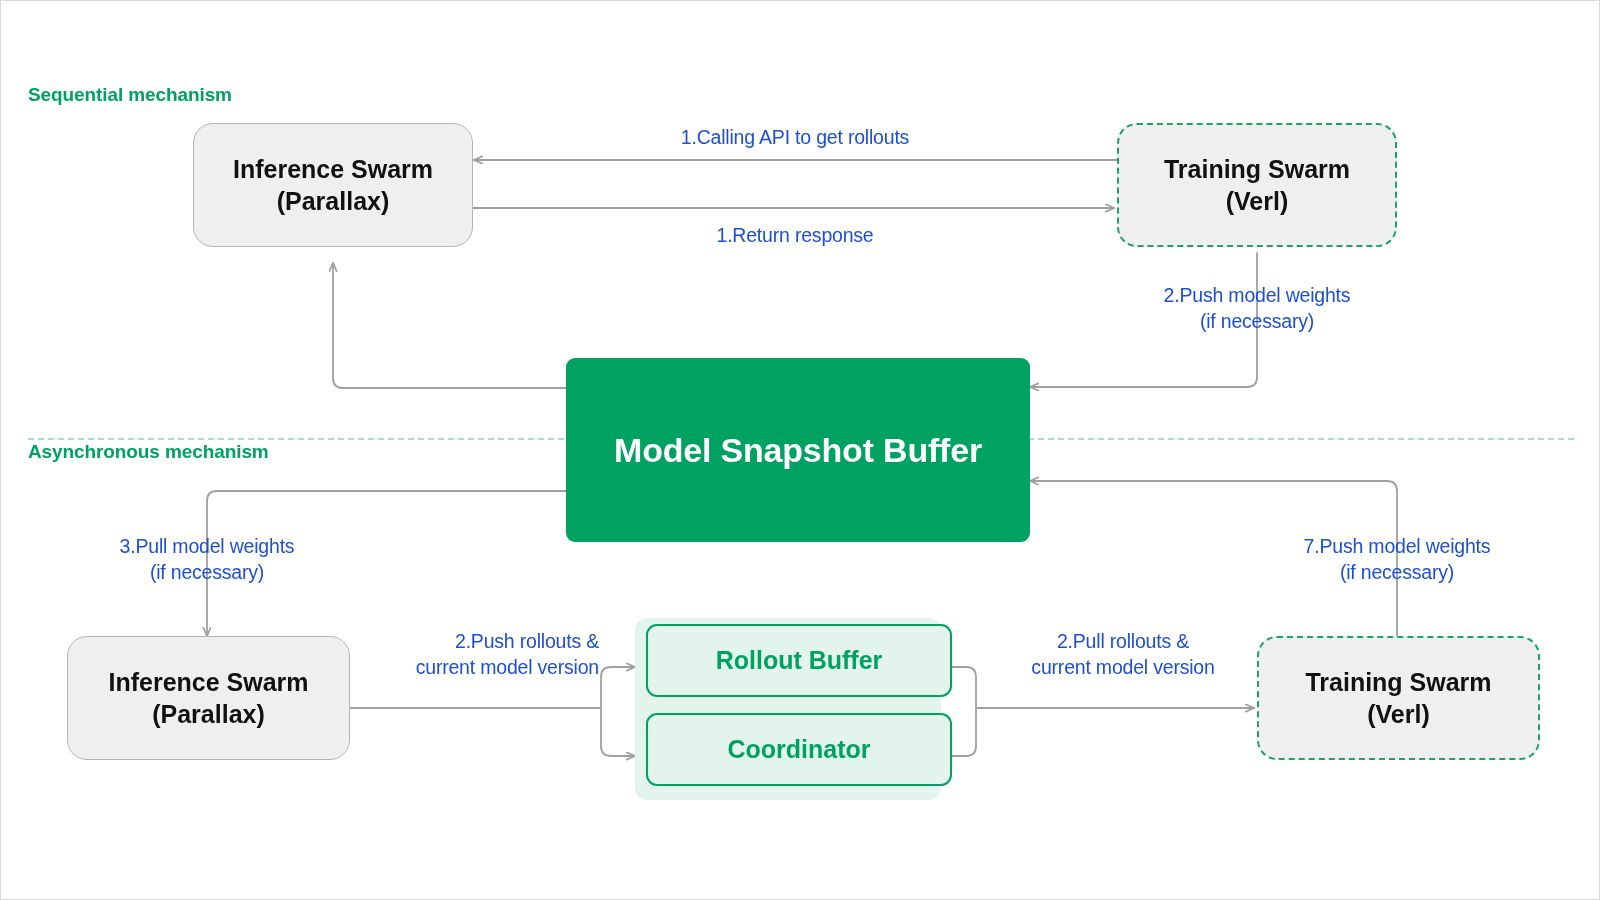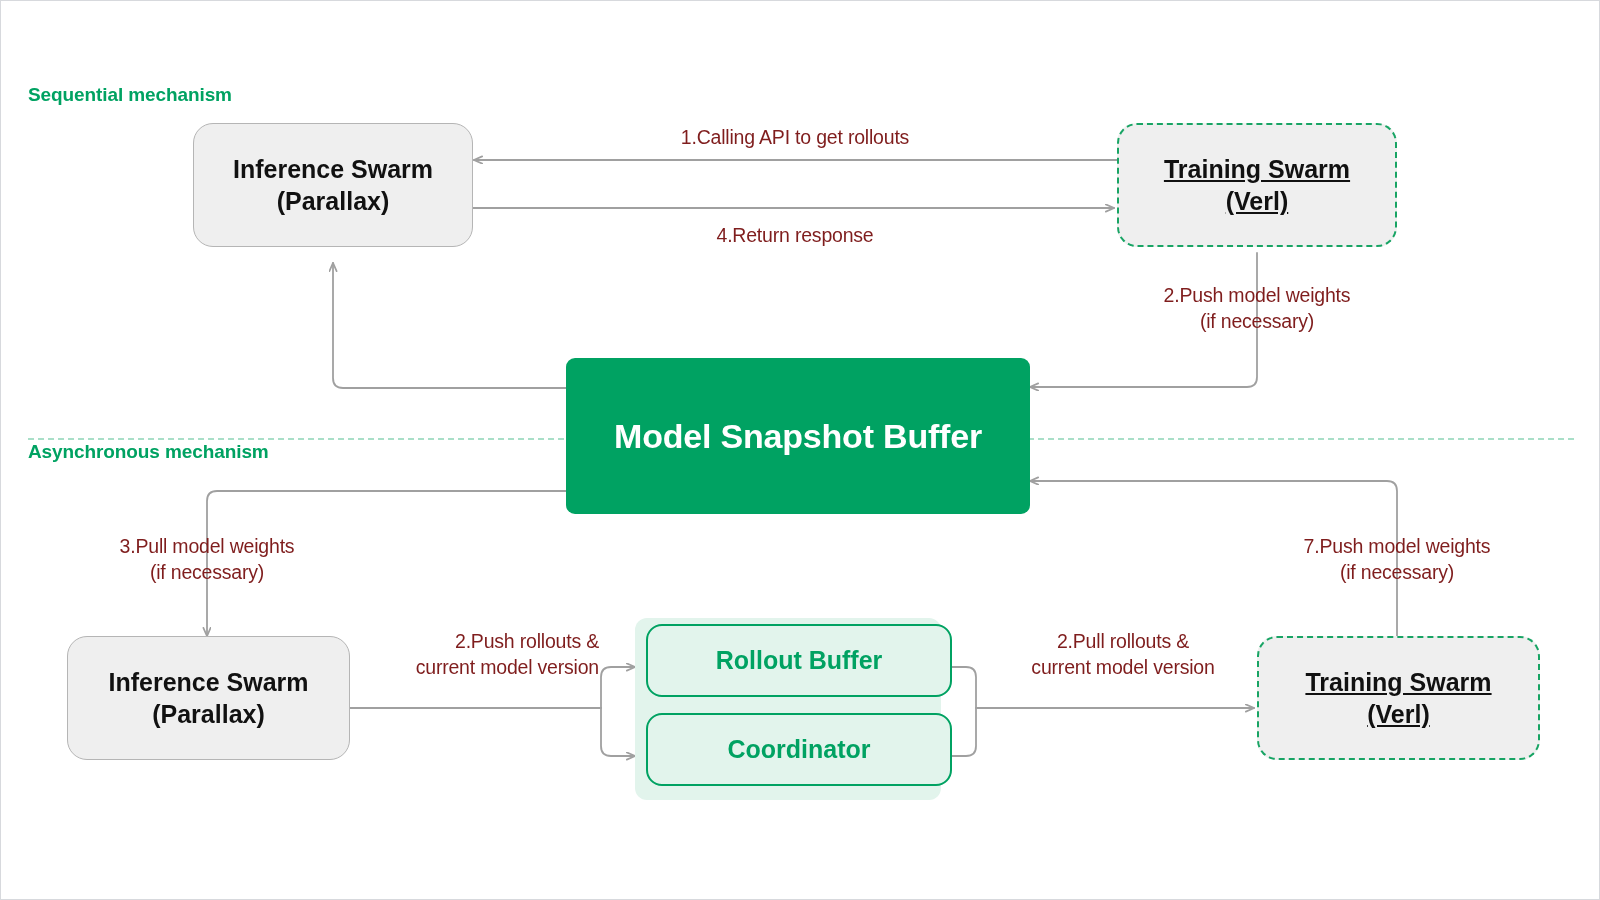--- a/index.html
+++ b/index.html
@@ -49,21 +49,20 @@
     font-size: 25px;
     line-height: 1.28;
   }
   .node-dashed {
     background: #efefef;
     border: 2.5px dashed #18a464;
     color: #111111;
     font-weight: bold;
     font-size: 25px;
     line-height: 1.28;
-    text-decoration: underline;
   }
   .node-green-solid {
     background: #00a262;
     border: none;
     color: #ffffff;
     font-weight: bold;
     font-size: 34px;
     border-radius: 9px;
     letter-spacing: -0.2px;
   }
@@ -72,25 +71,25 @@
     background: #e2f4ec;
     border-radius: 12px;
     box-sizing: border-box;
   }
   .node-green-outline {
     background: #e2f4ec;
     border: 2px solid #00a262;
     color: #00a262;
     font-weight: bold;
     font-size: 25px;
-    border-radius: 16px;
+    border-radius: 11px;
   }
   .edge-label {
     position: absolute;
-    color: #7f1d1d;
+    color: #1d4ed8;
     font-size: 19.5px;
     line-height: 1.33;
     text-align: center;
     white-space: pre;
     letter-spacing: -0.2px;
   }
   .divider {
     position: absolute;
     border-top: 2px dashed #a9dfc8;
     height: 0;
@@ -146,27 +145,27 @@
 
   <div class="node node-dashed" style="left:1116px; top:122px; width:280px; height:124px;">
     <div>
       <div>Training Swarm</div>
       <div>(Verl)</div>
     </div>
   </div>
 
   <div class="edge-label" style="left:604px; top:124px; width:380px;">1.Calling API to get rollouts</div>
 
-  <div class="edge-label" style="left:604px; top:222px; width:380px;">4.Return response</div>
+  <div class="edge-label" style="left:604px; top:222px; width:380px;">1.Return response</div>
 
 
   <div class="edge-label" style="left:1106px; top:282px; width:300px;">2.Push model weights
 (if necessary)</div>
 
-  <div class="node node-green-solid" style="left:565px; top:357px; width:464px; height:156px;">
+  <div class="node node-green-solid" style="left:565px; top:357px; width:464px; height:184px;">
     <span>Model Snapshot Buffer</span>
   </div>
 
   <div class="edge-label" style="left:56px; top:533px; width:300px;">3.Pull model weights
 (if necessary)</div>
 
   <div class="edge-label" style="left:1246px; top:533px; width:300px;">7.Push model weights
 (if necessary)</div>
 
   <div class="node node-gray" style="left:66px; top:635px; width:283px; height:124px;">

